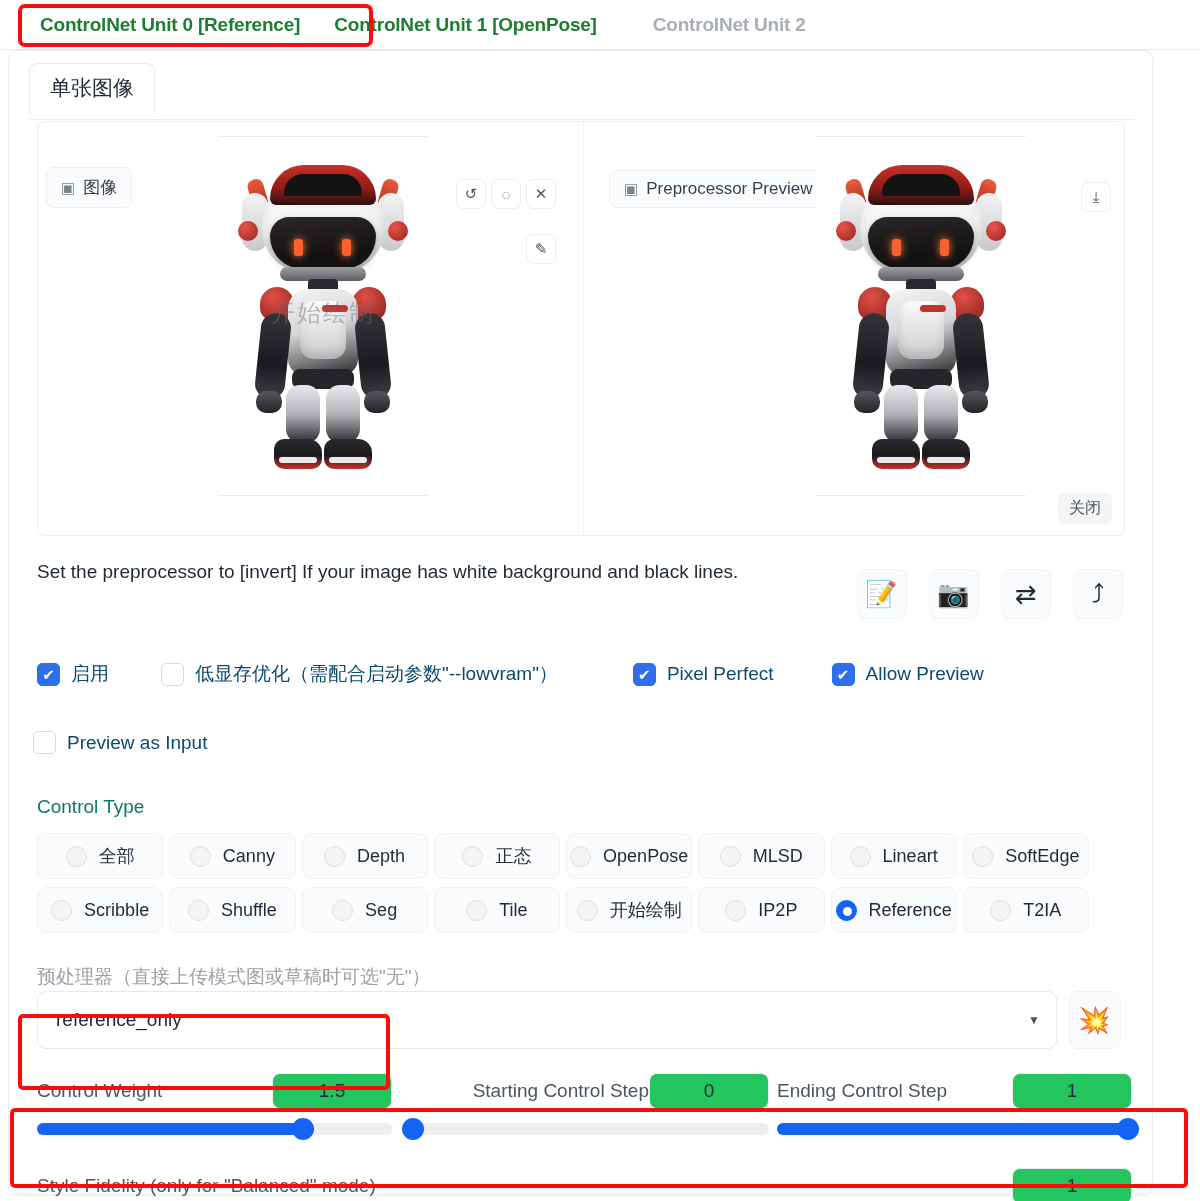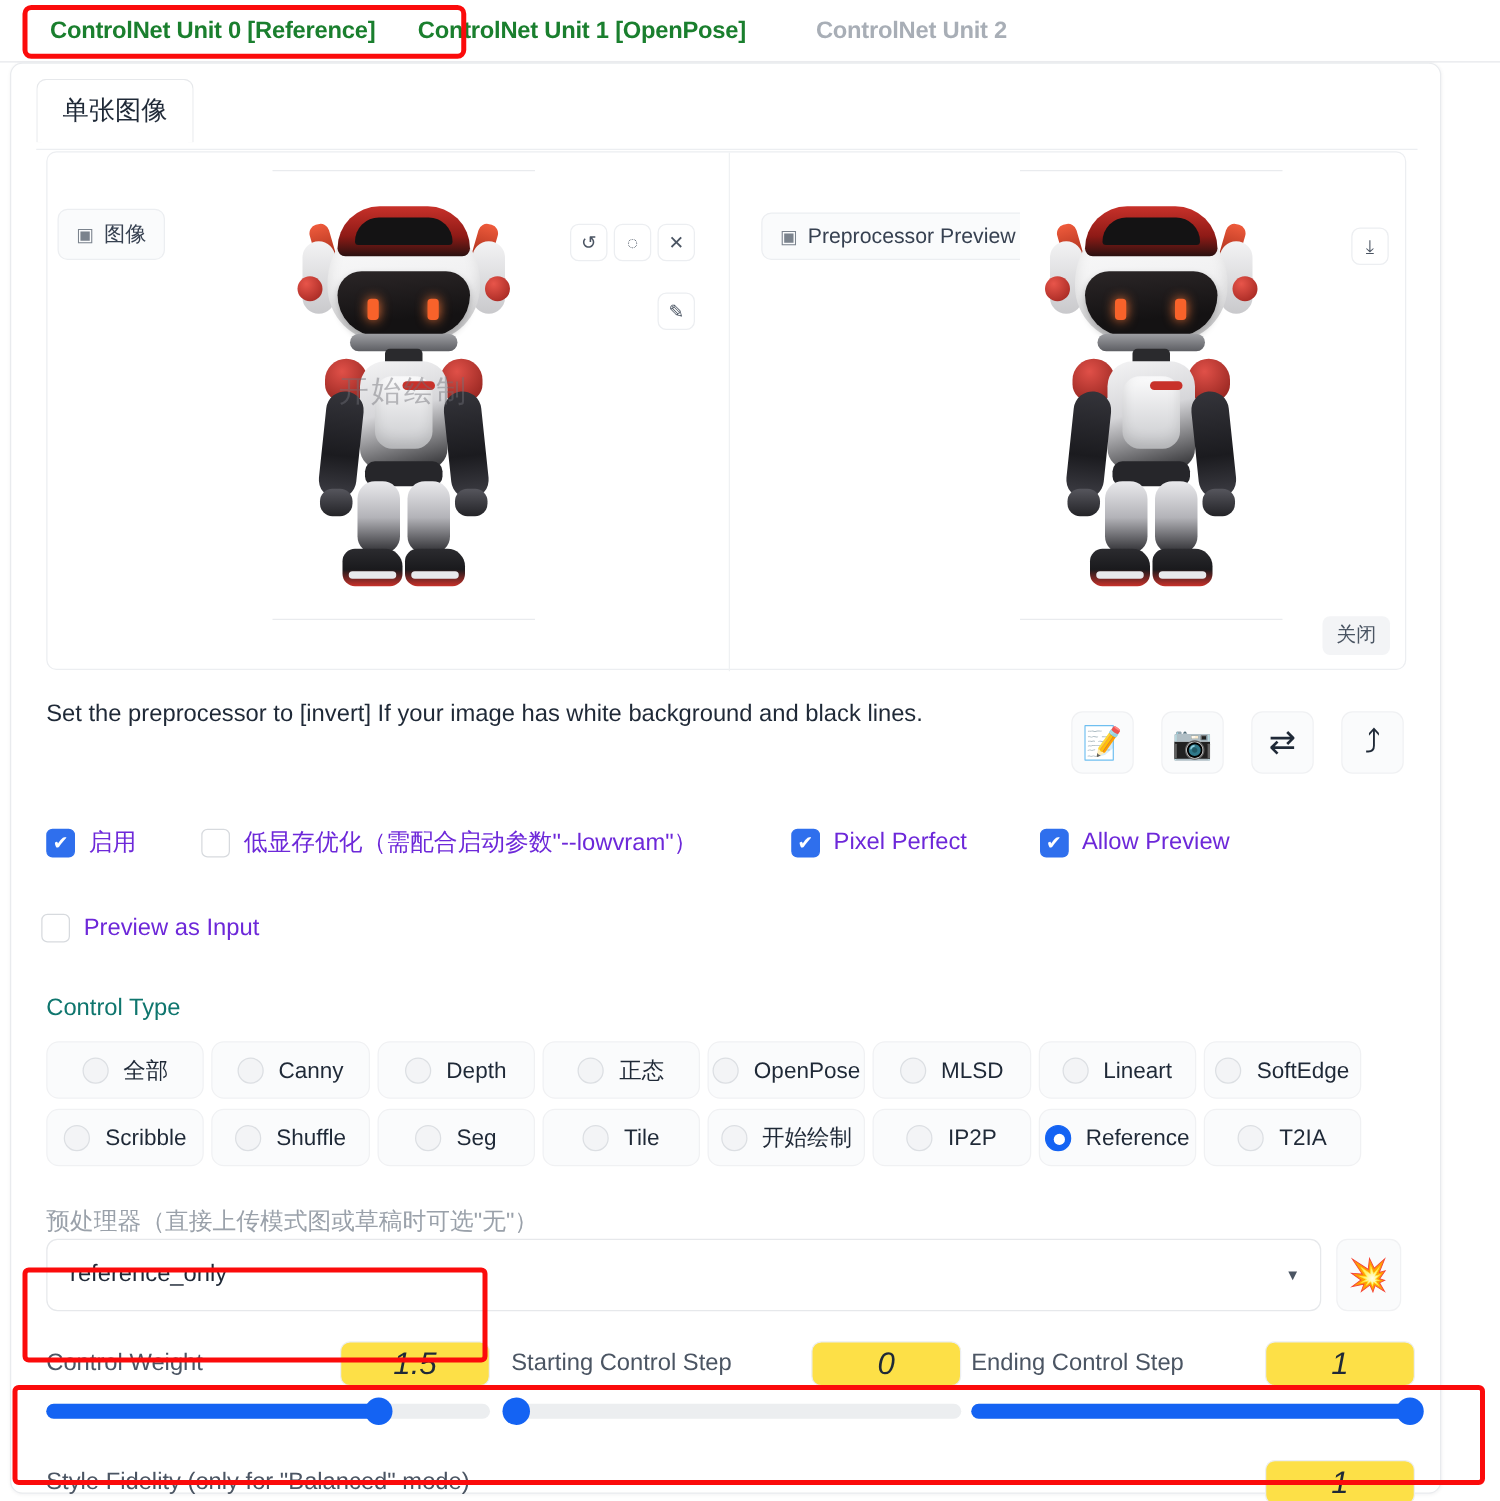--- a/index.html
+++ b/index.html
@@ -176,21 +176,21 @@
   .emoji-btn{
     width:50px; height:50px; border-radius:9px; background:#fafbfc;
     border:1px solid #f0f1f3; display:flex; align-items:center; justify-content:center;
     font-size:26px; font-family:"DejaVu Sans",sans-serif;
   }
 
   
   .cb-row{ position:absolute; display:flex; align-items:center; }
   .cb-row.r1{ left:28px; top:610px; }
   .cb-row.r2{ left:24px; top:680px;justify-content:flex-end; }
-  .cb{ display:flex; align-items:center; gap:11px; font-size:19px; color:#6d28d9; }
+  .cb{ display:flex; align-items:center; gap:11px; font-size:19px; color:#0c4a6e; }
   .box{ width:23px; height:23px; border-radius:5px; border:1.5px solid #d7dade; background:#fff;
     display:flex; align-items:center; justify-content:center; flex:none;}
   .box.on{ background:#2f6fed; border-color:#2f6fed; }
   .box.on:after{ content:"✔"; color:#fff; font-size:15px; line-height:1; }
   .gap-a{ width:52px; } .gap-b{ width:75px; } .gap-c{ width:58px; }
 
   
   .sec-label{ position:absolute; left:28px; font-size:19px; color:#0f766e; }
   .sec-label.ct{ top:745px; }
   .sec-label.pp{ top:913px; color:#9aa1aa; }
@@ -220,35 +220,35 @@
     border:1px solid #f0f1f3; border-radius:9px; background:#fafbfc;
     display:flex; align-items:center; justify-content:center; font-size:26px;
     font-family:"DejaVu Sans",sans-serif;
   }
 
   
   .slider-block{ position:absolute; }
   .sl-head{ display:flex; align-items:center; justify-content:space-between; }
   .sl-label{ font-size:19px; color:#4b5563; white-space:nowrap; }
   .num{
-    width:120px; height:36px; border:1px solid #eceef1; border-radius:8px; background:#fde047;
-    display:flex; align-items:center; justify-content:center; font-size:25px; color:#1f2937;font-style:italic;
+    width:120px; height:36px; border:1px solid #eceef1; border-radius:8px; background:#22c55e;
+    display:flex; align-items:center; justify-content:center; font-size:19px; color:#1f2937;
   }
   .track{ position:relative; height:12px; border-radius:6px; background:#eceef0; margin-top:14px; }
   .fill{ position:absolute; left:0; top:0; height:12px; border-radius:6px; background:#1463f3; }
   .knob{ position:absolute; top:-5px; width:22px; height:22px; border-radius:50%; background:#1463f3;
     transform:translateX(-50%); }
 
   .sb-cw{ left:28px;  top:1022px; width:355px; }
   .sb-sc{ left:400px; top:1022px; width:360px; }
   .sb-ec{ left:768px; top:1022px; width:355px; }
   .sb-sf{ left:28px;  top:1117px; width:1095px; }
 
   .sb-cw .sl-head, .sb-ec .sl-head, .sb-sf .sl-head{ }
-  .sb-sc .sl-head{ justify-content:space-between; gap:0; }
+  .sb-sc .sl-head{ justify-content:flex-end; gap:0; }
 
   
   .hl{ position:absolute; border:4px solid #fb0b0b; border-radius:5px; pointer-events:none; }
   .hl-cw{ left:18px;  top:1014px; width:372px; height:76px; }
   .hl-sf{ left:10px;  top:1108px; width:1178px; height:80px; }
 </style>
 </head>
 <body>
 
 <div class="unit-tabs">

